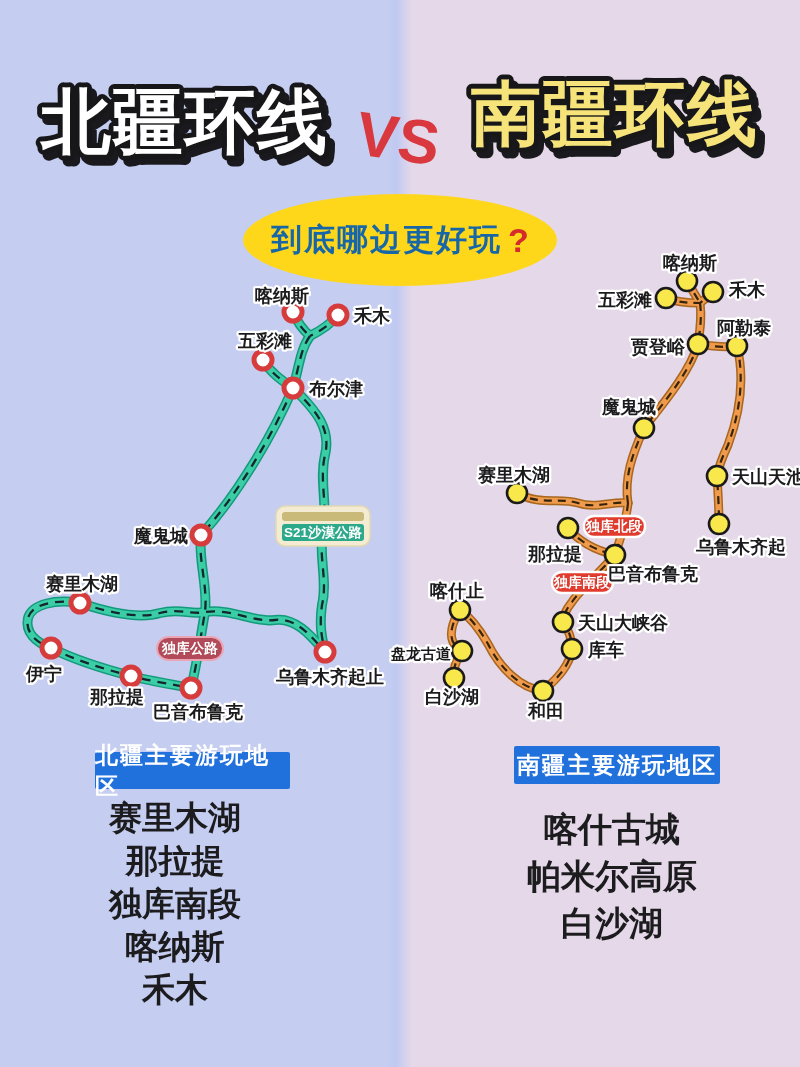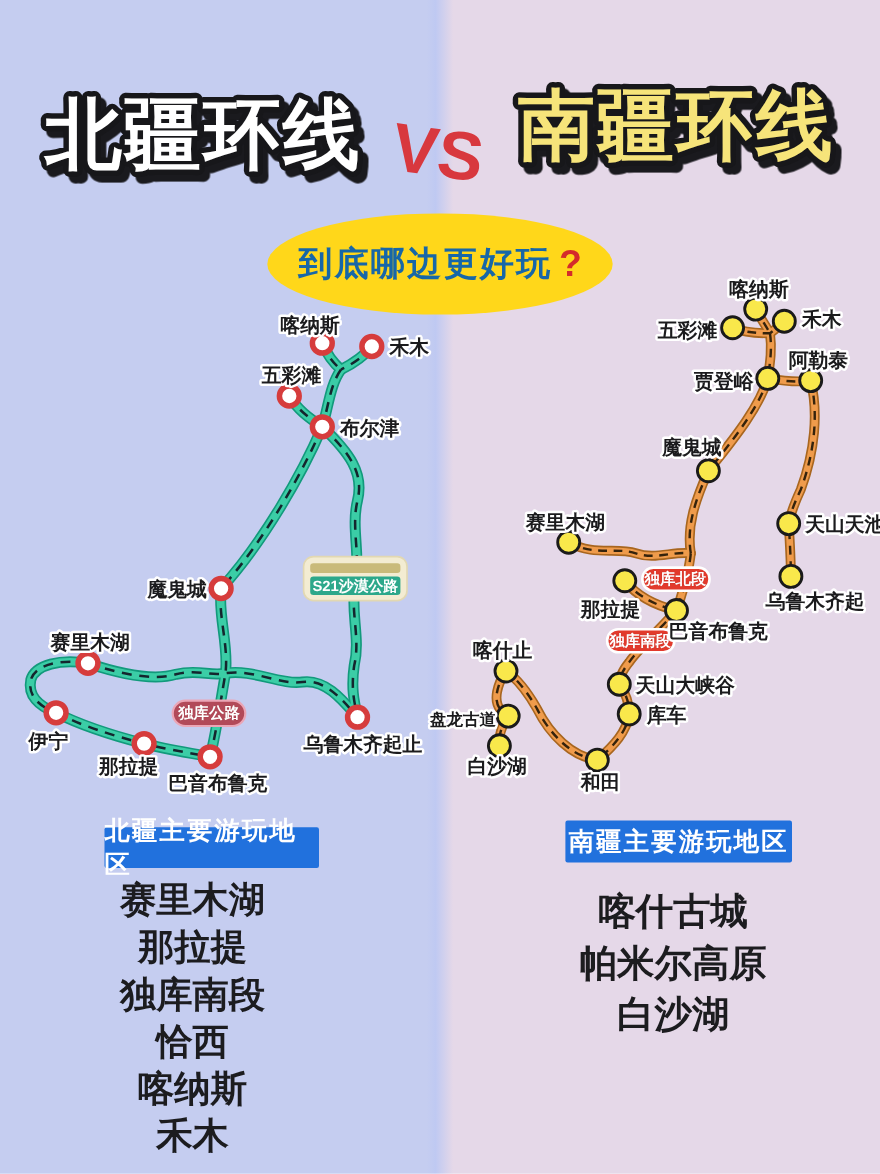--- a/index.html
+++ b/index.html
@@ -311,21 +311,20 @@
 <div class="question-banner">
   <span class="question-text">到底哪边更好玩</span>
   <span class="question-mark">?</span>
 </div>
 
 <div class="list-header hdr-north">北疆主要游玩地区</div>
 <div class="play-list list-north">
   <div class="item">赛里木湖</div>
   <div class="item">那拉提</div>
   <div class="item">独库南段</div>
-  <div class="item">恰西</div>
   <div class="item">喀纳斯</div>
   <div class="item">禾木</div>
 </div>
 
 <div class="list-header hdr-south">南疆主要游玩地区</div>
 <div class="play-list list-south">
   <div class="item">喀什古城</div>
   <div class="item">帕米尔高原</div>
   <div class="item">白沙湖</div>
 </div>

